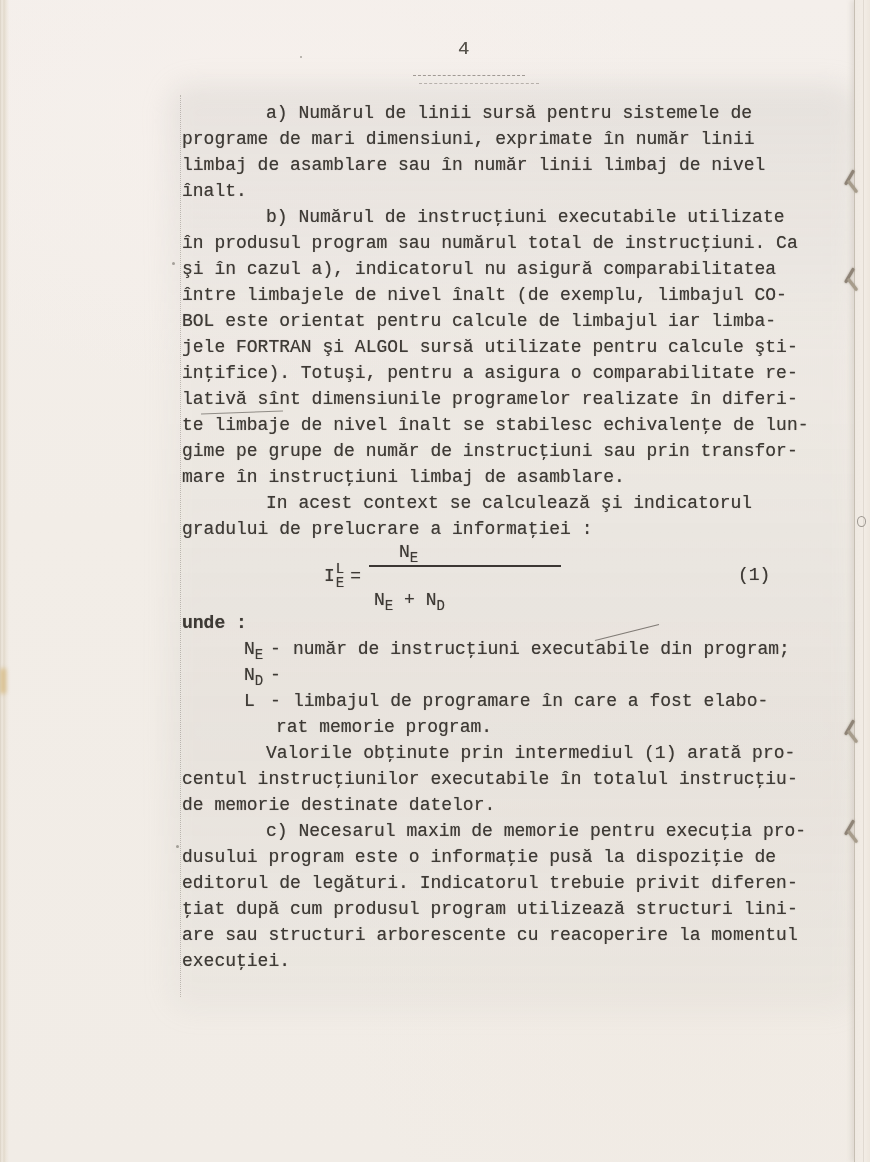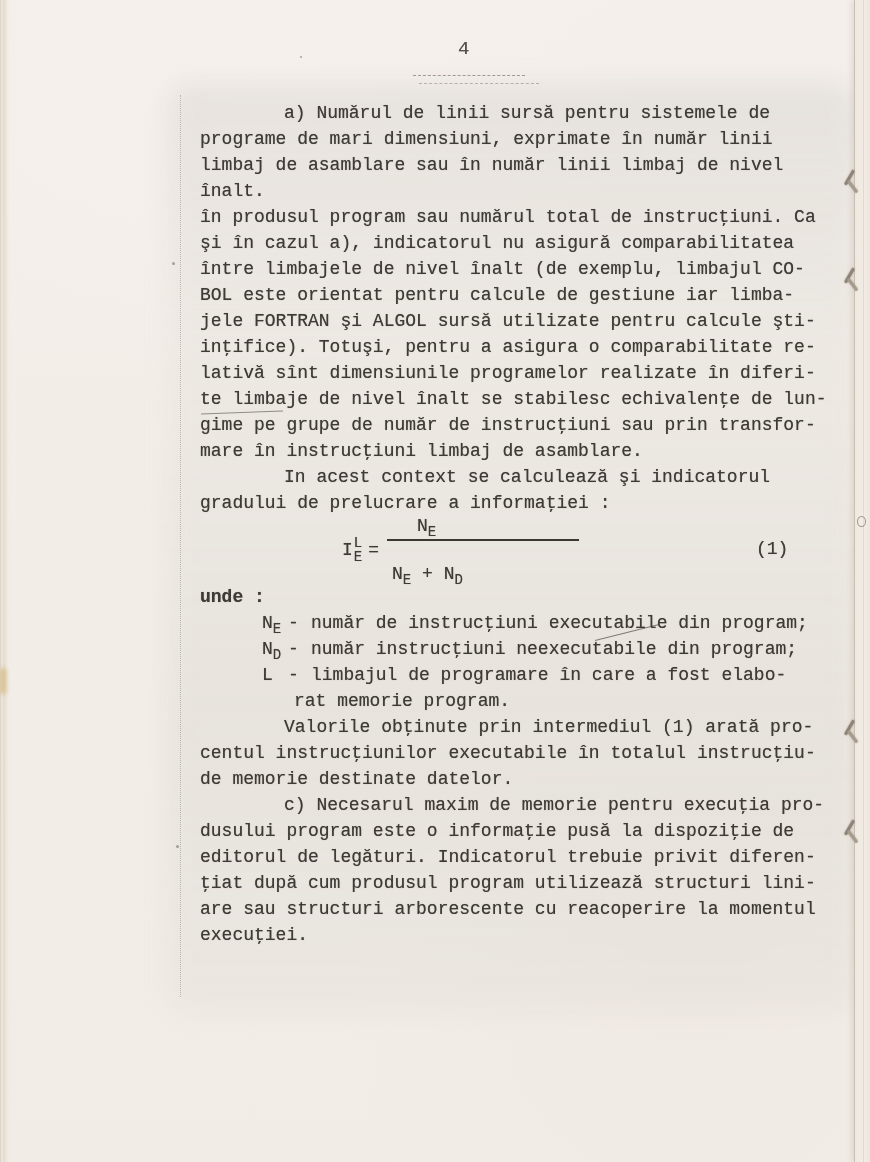--- a/index.html
+++ b/index.html
@@ -108,21 +108,21 @@
     position: absolute;
     height: 0;
     border-top: 1px dashed rgba(92,87,79,0.55);
   }
   .pg-dash1 { left: 413px; top: 75px; width: 112px; }
   .pg-dash2 { left: 419px; top: 83px; width: 120px; opacity: 0.7; }
 
   
   .text-col {
     position: absolute;
-    left: 200px; top: 100px;
+    left: 182px; top: 100px;
     width: 648px;
     font-size: 18px;
     line-height: 26px;
     text-shadow: 0 0 0.7px rgba(62,58,53,0.65);
   }
   .line {
     height: 26px;
     white-space: nowrap;
   }
   .indent { padding-left: 84px; }
@@ -227,24 +227,25 @@
   <div class="text-col">
 
     <div class="para">
       <div class="line indent">a) Numărul de linii sursă pentru sistemele de</div>
       <div class="line">programe de mari dimensiuni, exprimate în număr linii</div>
       <div class="line">limbaj de asamblare sau în număr linii limbaj de nivel</div>
       <div class="line">înalt.</div>
     </div>
 
     <div class="para">
+      <div class="line indent">b) Numărul de instrucţiuni executabile utilizate</div>
       <div class="line">în produsul program sau numărul total de instrucţiuni. Ca</div>
       <div class="line">şi în cazul a), indicatorul nu asigură comparabilitatea</div>
       <div class="line">între limbajele de nivel înalt (de exemplu, limbajul CO-</div>
-      <div class="line">BOL este orientat pentru calcule de gestiune iar limba-</div>
+      <div class="line">BOL este orientat pentru calcule de limbajul iar limba-</div>
       <div class="line">jele FORTRAN şi ALGOL sursă utilizate pentru calcule şti-</div>
       <div class="line">inţifice). Totuşi, pentru a asigura o comparabilitate re-</div>
       <div class="line">lativă sînt dimensiunile programelor realizate în diferi-</div>
       <div class="line">te limbaje de nivel înalt se stabilesc echivalenţe de lun-</div>
       <div class="line">gime pe grupe de număr de instrucţiuni sau prin transfor-</div>
       <div class="line">mare în instrucţiuni limbaj de asamblare.</div>
     </div>
 
     <div class="para">
       <div class="line indent">In acest context se calculează şi indicatorul</div>
@@ -271,21 +272,20 @@
     <div class="def-intro">unde :</div>
 
     <div class="def-line">
       <span class="def-term"><span>N</span><sub>E</sub></span>
       <span class="def-dash">-</span>
       <span class="def-text">număr de instrucţiuni executabile din program;</span>
     </div>
     <div class="def-line">
       <span class="def-term"><span>N</span><sub>D</sub></span>
       <span class="def-dash">-</span>
-      <span class="def-text">număr instrucţiuni neexecutabile din program;</span>
     </div>
     <div class="def-line">
       <span class="def-term"><span>L</span><sub></sub></span>
       <span class="def-dash">-</span>
       <span class="def-text">limbajul de programare în care a fost elabo-</span>
     </div>
     <div class="def-cont">rat memorie program.</div>
 
     <div class="para">
       <div class="line indent">Valorile obţinute prin intermediul (1) arată pro-</div>

